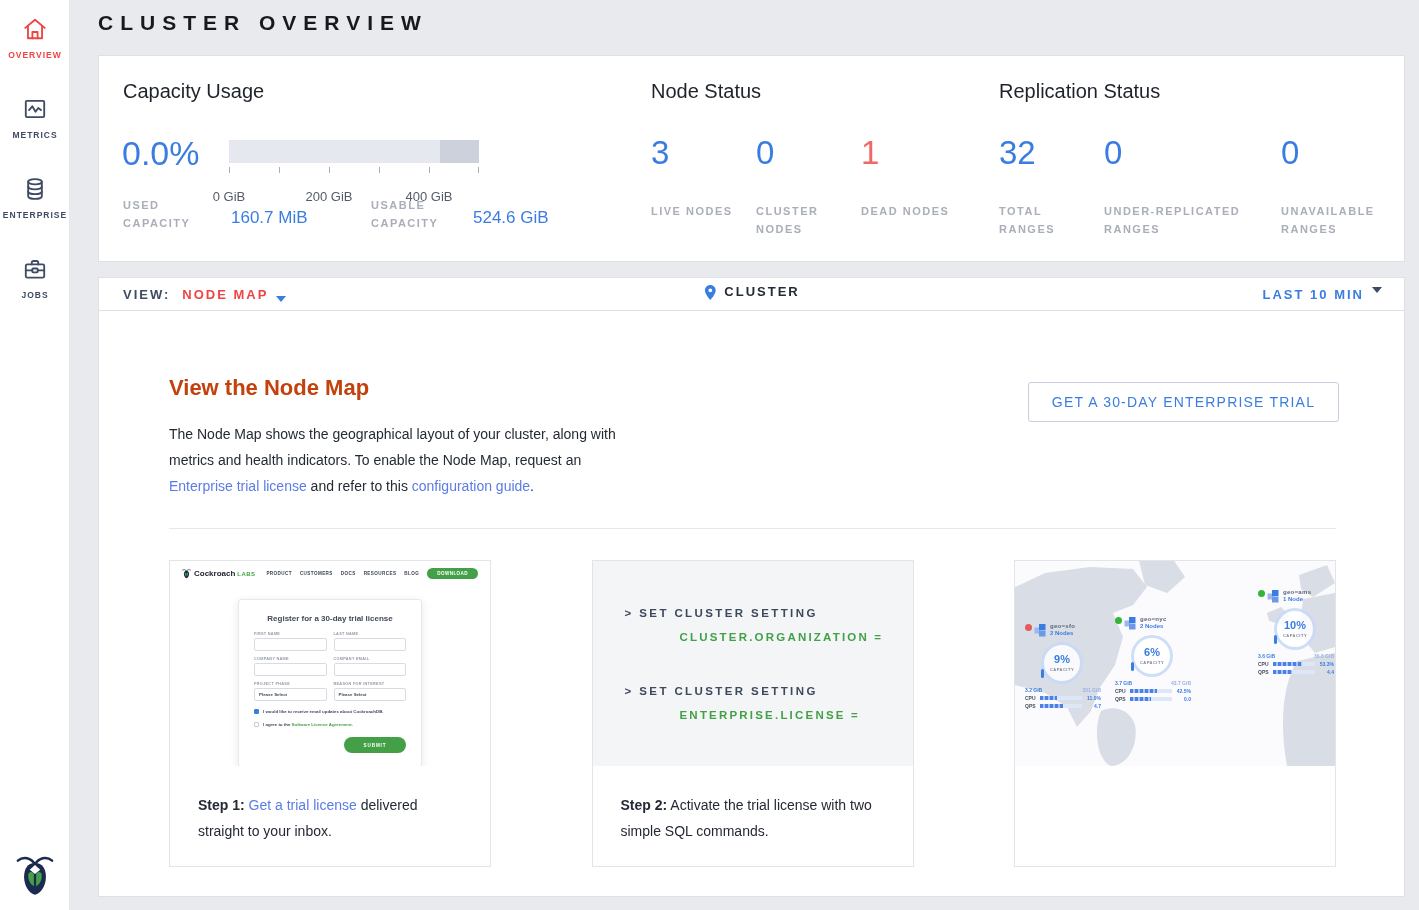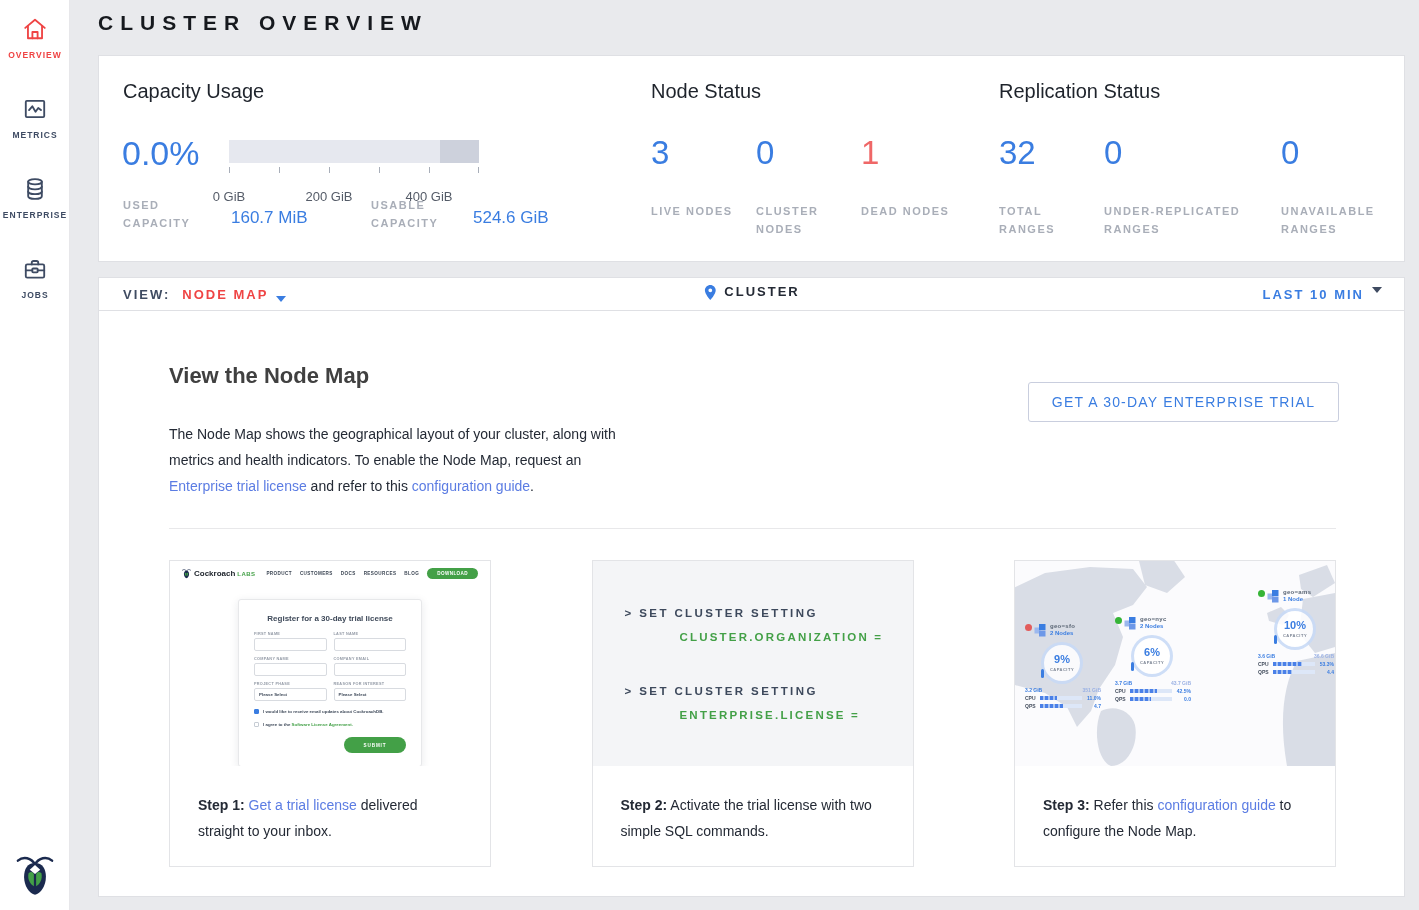--- a/index.html
+++ b/index.html
@@ -51,21 +51,21 @@
   .vb-value { font-size:13px; font-weight:600; letter-spacing:2px; color:#ef4444; margin-left:12px; cursor:pointer; display:flex; align-items:flex-end; }
   .chev { display:inline-block; margin-left:8px; }
   .chev svg { display:block; }
   .vb-center { position:absolute; left:50%; transform:translateX(-50%); display:flex; }
   .vb-cluster { font-size:13px; font-weight:600; letter-spacing:2px; color:#242a35; margin-left:8px; }
   .vb-right { margin-left:auto; padding-right:22px; display:flex; cursor:pointer; }
   .vb-time { font-size:13px; font-weight:600; letter-spacing:2px; color:#3a7de1; }
 
   
   .main-panel { position:absolute; left:98px; top:311px; width:1307px; height:586px; background:#fff; border:1px solid #dfe0e4; border-top:none; }
-  .nm-heading { position:absolute; left:70px; top:52px; margin:0; font-size:22px; font-weight:700; color:#404040; }
+  .nm-heading { position:absolute; left:70px; top:64px; margin:0; font-size:22px; font-weight:700; color:#c2410c; }
   .trial-btn { position:absolute; left:929px; top:71px; width:311px; height:40px; background:#fff; border:1px solid #c9cede; border-radius:3px; color:#3a7de1; font-size:14px; font-weight:500; letter-spacing:1.2px; font-family:inherit; cursor:pointer; }
   .nm-intro { position:absolute; left:70px; top:110px; width:458px; margin:0; font-size:14px; line-height:26px; color:#242a35; }
   .link { color:#5b7ce3; text-decoration:none; cursor:pointer; }
   .divider { position:absolute; left:70px; top:217px; width:1167px; height:1px; background:#e8e8ea; }
 
   .cards-row { position:absolute; left:70px; top:249px; width:1167px; display:flex; justify-content:space-between; }
   .card { width:322px; height:307px; border:1px solid #e3e4e7; background:#fff; position:relative; }
   .card-img { height:205px; position:relative; overflow:hidden; background:#fff; }
   .card-caption { margin:0; padding:26px 28px 0 28px; font-size:14px; line-height:26px; color:#242a35; }
   .card-caption strong { font-weight:700; }
@@ -483,19 +483,16 @@
             </div>
           <div class="mk-stat">
               <span class="mk-lbl">QPS</span>
               <span class="mk-bar">
                 <i style="width:45%"></i>
               </span>
               <span class="mk-val">4.4</span>
             </div>
         </div>
       </div>
-      <p class="card-caption">
-        <strong>Step 3:</strong><span> Refer this </span><a class="link">configuration guide</a><span> to configure the Node Map.</span>
-      </p>
     </div>
 
   </div>
 </div>
 
 </body></html>

